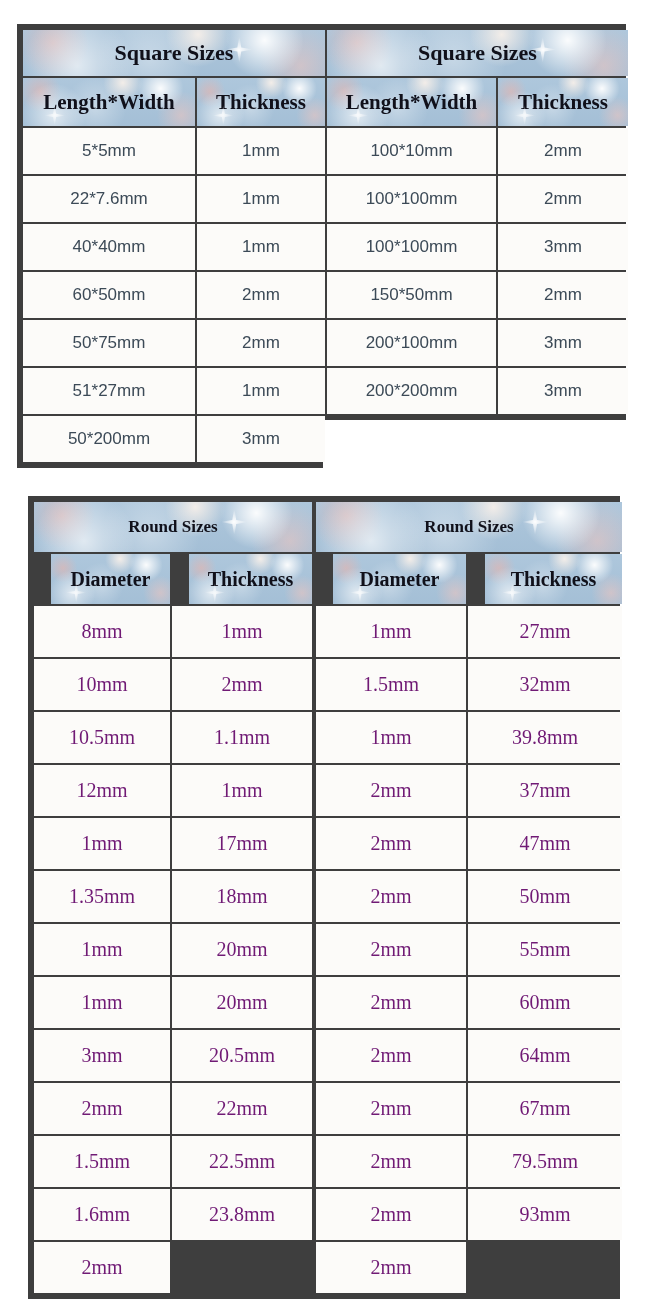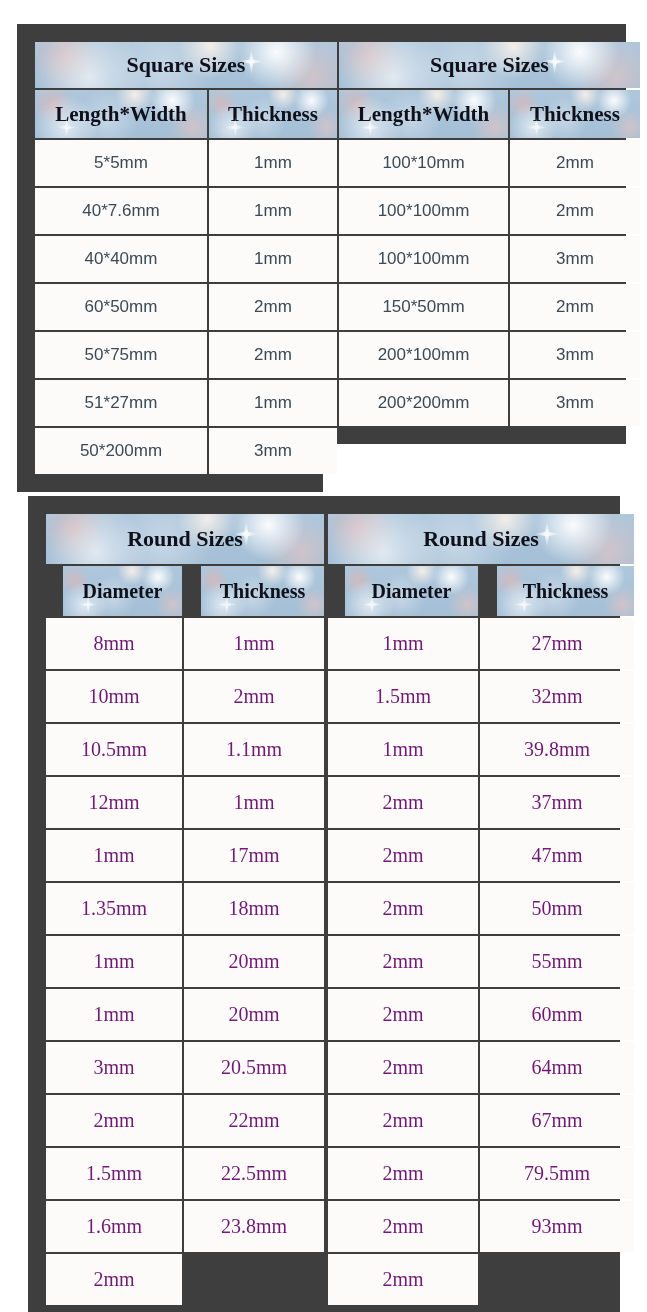--- a/index.html
+++ b/index.html
@@ -1,20 +1,20 @@
 <!DOCTYPE html>
 <html><head>
 <meta charset="utf-8">
 <style>
   html,body{margin:0;padding:0;background:#ffffff;}
   .canvas{position:relative;width:647px;height:1312px;background:#ffffff;overflow:hidden;
           font-family:"Liberation Serif",serif;}
   .tblgroup{position:absolute;display:flex;align-items:flex-start;}
   
-  .sub{display:grid;background:#3e3e3e;padding:18px;gap:2px;box-sizing:border-box;}
+  .sub{display:grid;background:#3e3e3e;padding:6px;gap:2px;box-sizing:border-box;}
   .sub.overlap{margin-left:-2px;}
   .cell{position:relative;display:flex;align-items:center;justify-content:center;
         background:#fcfbf9;overflow:hidden;}
   
   .cell.hdr{
     background-color:#a7c1d7;
     background-image:
       radial-gradient(circle at 80% 22%, rgba(255,255,255,0.95), rgba(255,255,255,0) 16%),
       radial-gradient(circle at 18% 78%, rgba(255,255,255,0.65), rgba(255,255,255,0) 22%),
       radial-gradient(circle at 58% 10%, rgba(255,244,235,0.85), rgba(255,244,235,0) 18%),
@@ -33,21 +33,21 @@
     content:"";position:absolute;width:22px;height:22px;left:12%;top:55%;
     background:radial-gradient(circle, rgba(255,255,255,0.8), rgba(255,255,255,0) 65%);
     clip-path:polygon(50% 0,57% 43%,100% 50%,57% 57%,50% 100%,43% 57%,0 50%,43% 43%);
   }
   .cell.title{grid-column:span 2;}
   
   .square .cell.title{font-size:22px;}
   .square .cell.colhead{font-size:21px;}
   .square .cell.data{font-family:"Liberation Sans",sans-serif;font-size:17px;color:#3c4a57;text-align:right;}
   
-  .round .cell.title{font-size:22px;}
+  .round .cell.title{font-size:17px;}
   .round .cell.colhead{font-size:20px;margin-left:17px;}
   .round .cell.data{font-family:"Liberation Serif",serif;font-size:20px;color:#701a75;}
   
   #sq-left{width:306px;grid-template-columns:172px 128px;
            grid-template-rows:46px 48px repeat(7,46px);}
   #sq-right{width:305px;grid-template-columns:169px 130px;
             grid-template-rows:46px 48px repeat(6,46px);}
   
   #rd-left{width:284px;grid-template-columns:136px 140px;
            grid-template-rows:50px 50px repeat(13,51px);}
@@ -59,21 +59,21 @@
 
 <div class="canvas">
 
   <section class="tblgroup square" style="left:17px;top:24px;">
     <div class="sub" id="sq-left">
         <div class="cell hdr title">Square Sizes</div>
         <div class="cell hdr colhead">Length*Width</div>
         <div class="cell hdr colhead">Thickness</div>
         <div class="cell data">5*5mm</div>
         <div class="cell data">1mm</div>
-        <div class="cell data">40*7.6mm</div>
+        <div class="cell data">22*7.6mm</div>
         <div class="cell data">1mm</div>
         <div class="cell data">40*40mm</div>
         <div class="cell data">1mm</div>
         <div class="cell data">60*50mm</div>
         <div class="cell data">2mm</div>
         <div class="cell data">50*75mm</div>
         <div class="cell data">2mm</div>
         <div class="cell data">51*27mm</div>
         <div class="cell data">1mm</div>
         <div class="cell data">50*200mm</div>

